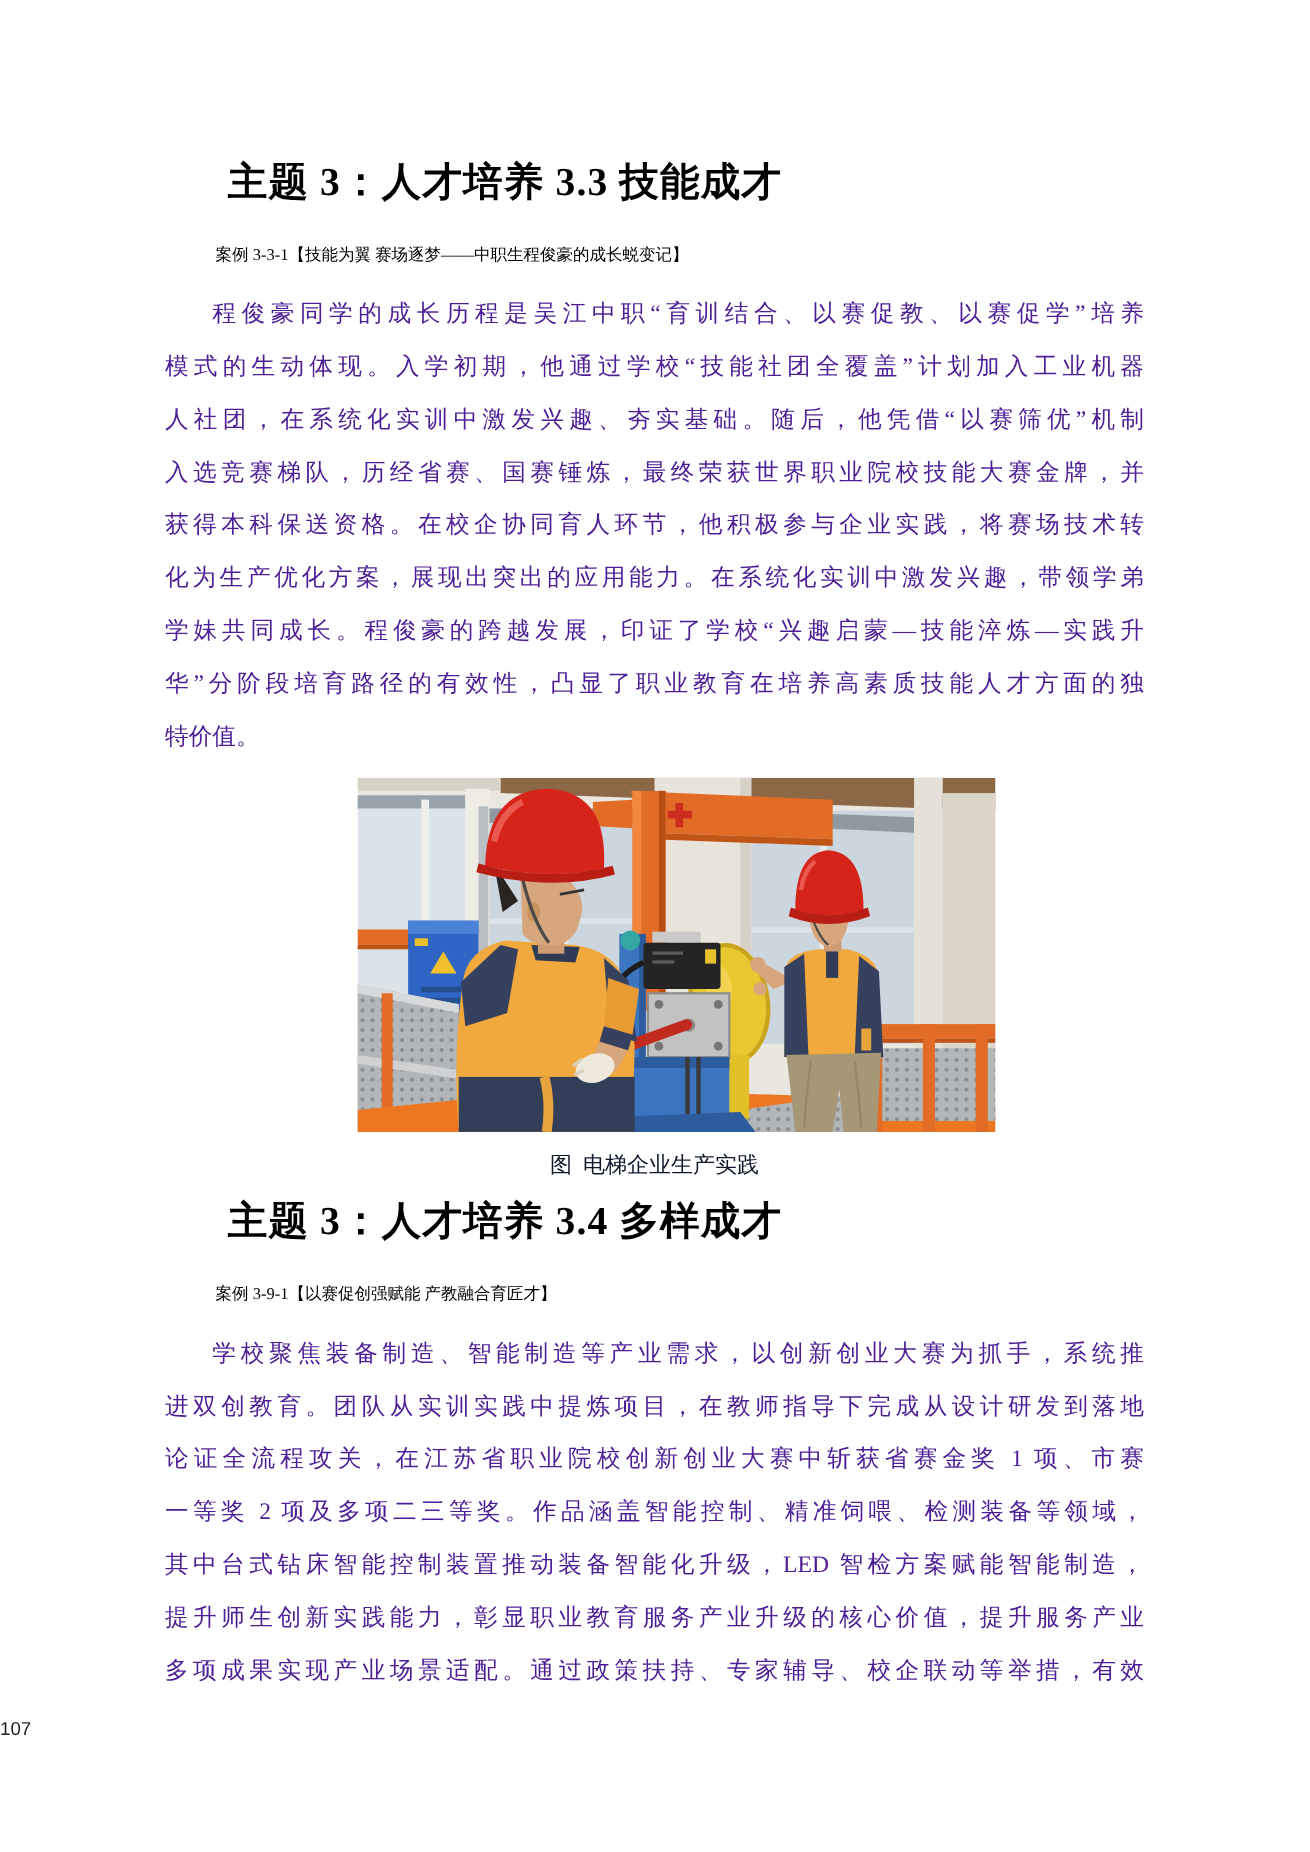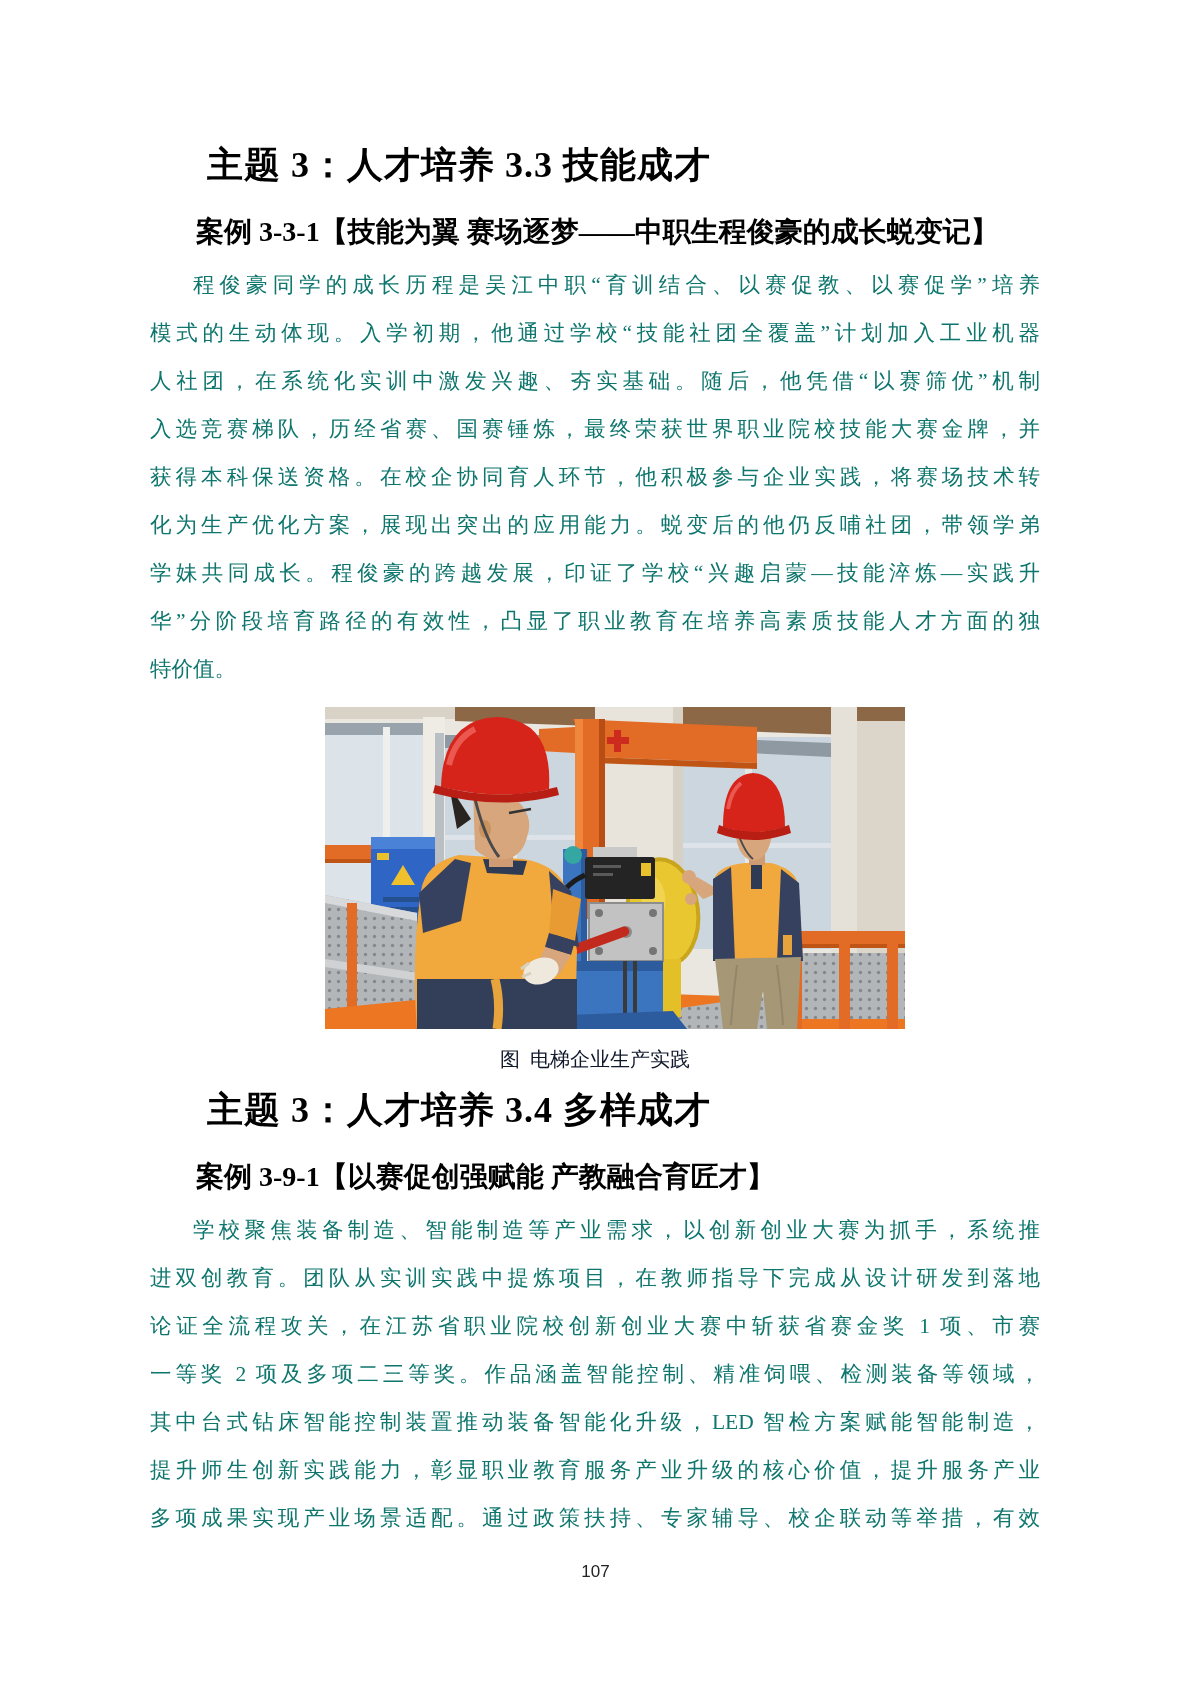--- a/index.html
+++ b/index.html
@@ -10,58 +10,58 @@
   .page{
     box-sizing:border-box;width:1191px;height:1684px;
     padding:145px 151px 0 150px;position:relative;background:#fff;
   }
   .h-topic{
     font-size:36px;line-height:40px;font-weight:700;color:#000;
     margin:0 0 0 57px;letter-spacing:1px;white-space:pre;
   }
   .h-topic.second{margin-top:17px;}
   .h-case{
-    font-size:28px;line-height:30px;font-weight:700;color:#000;
+    font-size:15px;line-height:30px;font-weight:400;color:#000;
     margin:32px 0 0 46px;white-space:pre;
   }
-  .para{margin-top:14px;font-size:21.5px;color:#0f766e;}
+  .para{margin-top:14px;font-size:21.5px;color:#4c1d95;}
   .bodyline{
     line-height:48px;height:48px;
     text-align:justify;text-align-last:justify;
     text-justify:inter-character;
   }
   .bodyline.first{padding-left:43px;}
   .bodyline.ragged{text-align-last:left;}
   figure{margin:14px 0 0 0;padding:0;}
   .photo-wrap{margin-left:175px;width:580px;height:322px;font-size:0;line-height:0;}
   figcaption{
     margin-top:16px;text-align:center;font-size:20px;line-height:28px;
     color:#0f172a;white-space:pre;
   }
   .pageno{
-    position:absolute;left:0;right:0;top:1562px;text-align:center;
+    position:absolute;left:0;right:0;top:1562px;text-align:left;
     font-size:17px;color:#222;font-family:"Liberation Sans","DejaVu Sans",sans-serif;
   }
 </style>
 </head>
 <body>
 
 <div class="page">
 
   <h1 class="h-topic">主题 3：人才培养 3.3 技能成才</h1>
 
   <h2 class="h-case">案例 3-3-1【技能为翼 赛场逐梦——中职生程俊豪的成长蜕变记】</h2>
 
   <div class="para">
       <div class="bodyline first">程俊豪同学的成长历程是吴江中职“育训结合、以赛促教、以赛促学”培养</div>
       <div class="bodyline">模式的生动体现。入学初期，他通过学校“技能社团全覆盖”计划加入工业机器</div>
       <div class="bodyline">人社团，在系统化实训中激发兴趣、夯实基础。随后，他凭借“以赛筛优”机制</div>
       <div class="bodyline">入选竞赛梯队，历经省赛、国赛锤炼，最终荣获世界职业院校技能大赛金牌，并</div>
       <div class="bodyline">获得本科保送资格。在校企协同育人环节，他积极参与企业实践，将赛场技术转</div>
-      <div class="bodyline">化为生产优化方案，展现出突出的应用能力。蜕变后的他仍反哺社团，带领学弟</div>
+      <div class="bodyline">化为生产优化方案，展现出突出的应用能力。在系统化实训中激发兴趣，带领学弟</div>
       <div class="bodyline">学妹共同成长。程俊豪的跨越发展，印证了学校“兴趣启蒙—技能淬炼—实践升</div>
       <div class="bodyline">华”分阶段培育路径的有效性，凸显了职业教育在培养高素质技能人才方面的独</div>
       <div class="bodyline ragged">特价值。</div>
     </div>
 
   <figure>
     <div class="photo-wrap">
       <svg viewBox="0 0 580 322" width="580" height="322" role="img">
         <defs>
           <pattern id="perf" width="9" height="9" patternUnits="userSpaceOnUse">

